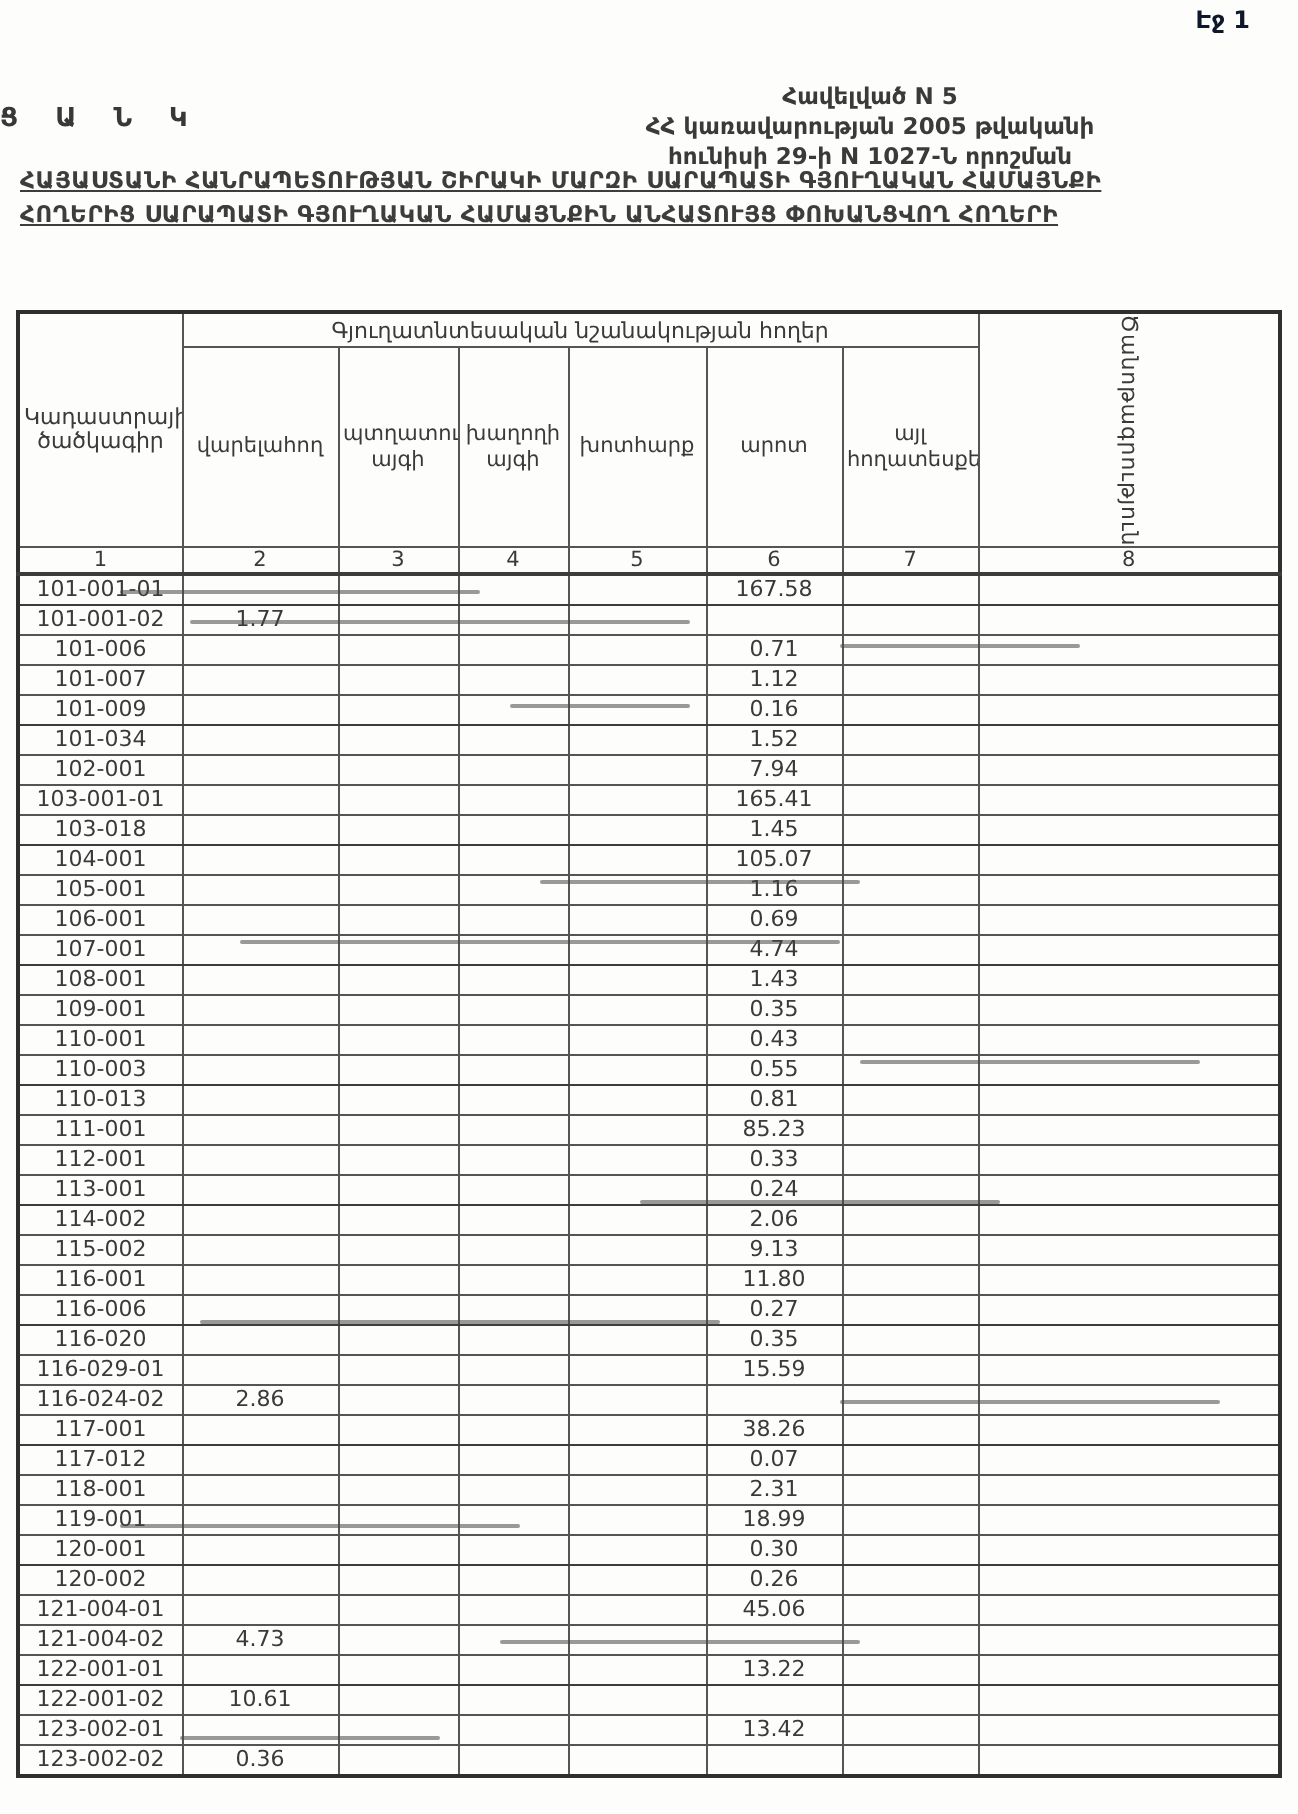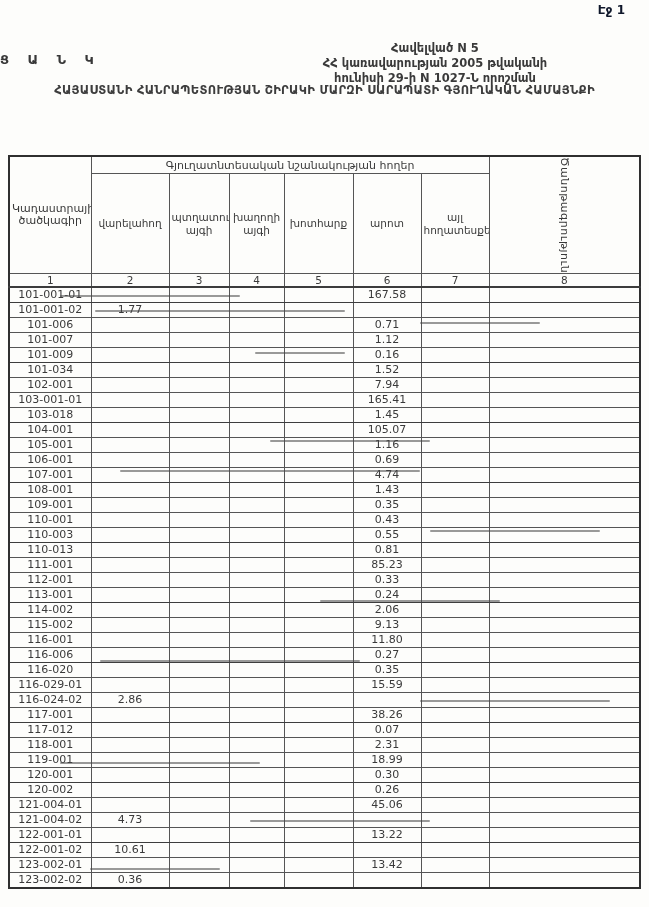--- a/index.html
+++ b/index.html
@@ -21,22 +21,22 @@
     text-align: center; font-size: 11.5px; font-weight: bold;
     line-height: 15px; color: #3a3a3a; margin-top: 35px;
   }
   .list-heading {
     position: absolute; top: 52px; left: 0; width: 649px;
     font-size: 13px; font-weight: bold;
     letter-spacing: 7px; color: #383838;
   }
   .doc-title {
     position: absolute; top: 82px; left: 10px; width: 629px;
-    text-align: center; font-size: 11.5px; font-weight: bold;
-    line-height: 17px; color: #3d3d3d; letter-spacing: 0.3px;
+    font-size: 11.5px; font-weight: bold;
+    line-height: 17px; color: #3d3d3d; letter-spacing: 0.3px; text-decoration: underline;
   }
   table.main {
     position: absolute; top: 155px; left: 8px;
     width: 631px;
     border-collapse: collapse; table-layout: fixed;
     background: transparent;
   }
   table.main td, table.main th {
     border: 1px solid #555;
     font-weight: normal;
@@ -77,20 +77,21 @@
   <div class="appendix-block">
     <div>Հավելված N 5</div>
     <div>ՀՀ կառավարության 2005 թվականի</div>
     <div>հունիսի 29-ի N 1027-Ն որոշման</div>
   </div>
 
   <div class="list-heading">Ց Ա Ն Կ</div>
 
   <div class="doc-title">
     <div>ՀԱՅԱՍՏԱՆԻ ՀԱՆՐԱՊԵՏՈՒԹՅԱՆ ՇԻՐԱԿԻ ՄԱՐԶԻ ՍԱՐԱՊԱՏԻ ԳՅՈՒՂԱԿԱՆ ՀԱՄԱՅՆՔԻ</div>
+    <div>ՀՈՂԵՐԻՑ ՍԱՐԱՊԱՏԻ ԳՅՈՒՂԱԿԱՆ ՀԱՄԱՅՆՔԻՆ ԱՆՀԱՏՈՒՅՑ ՓՈԽԱՆՑՎՈՂ ՀՈՂԵՐԻ</div>
   </div>
 
   <table class="main">
     <colgroup>
       <col style="width:82px">
         <col style="width:78px">
         <col style="width:60px">
       <col style="width:55px">
         <col style="width:69px">
         <col style="width:68px">

